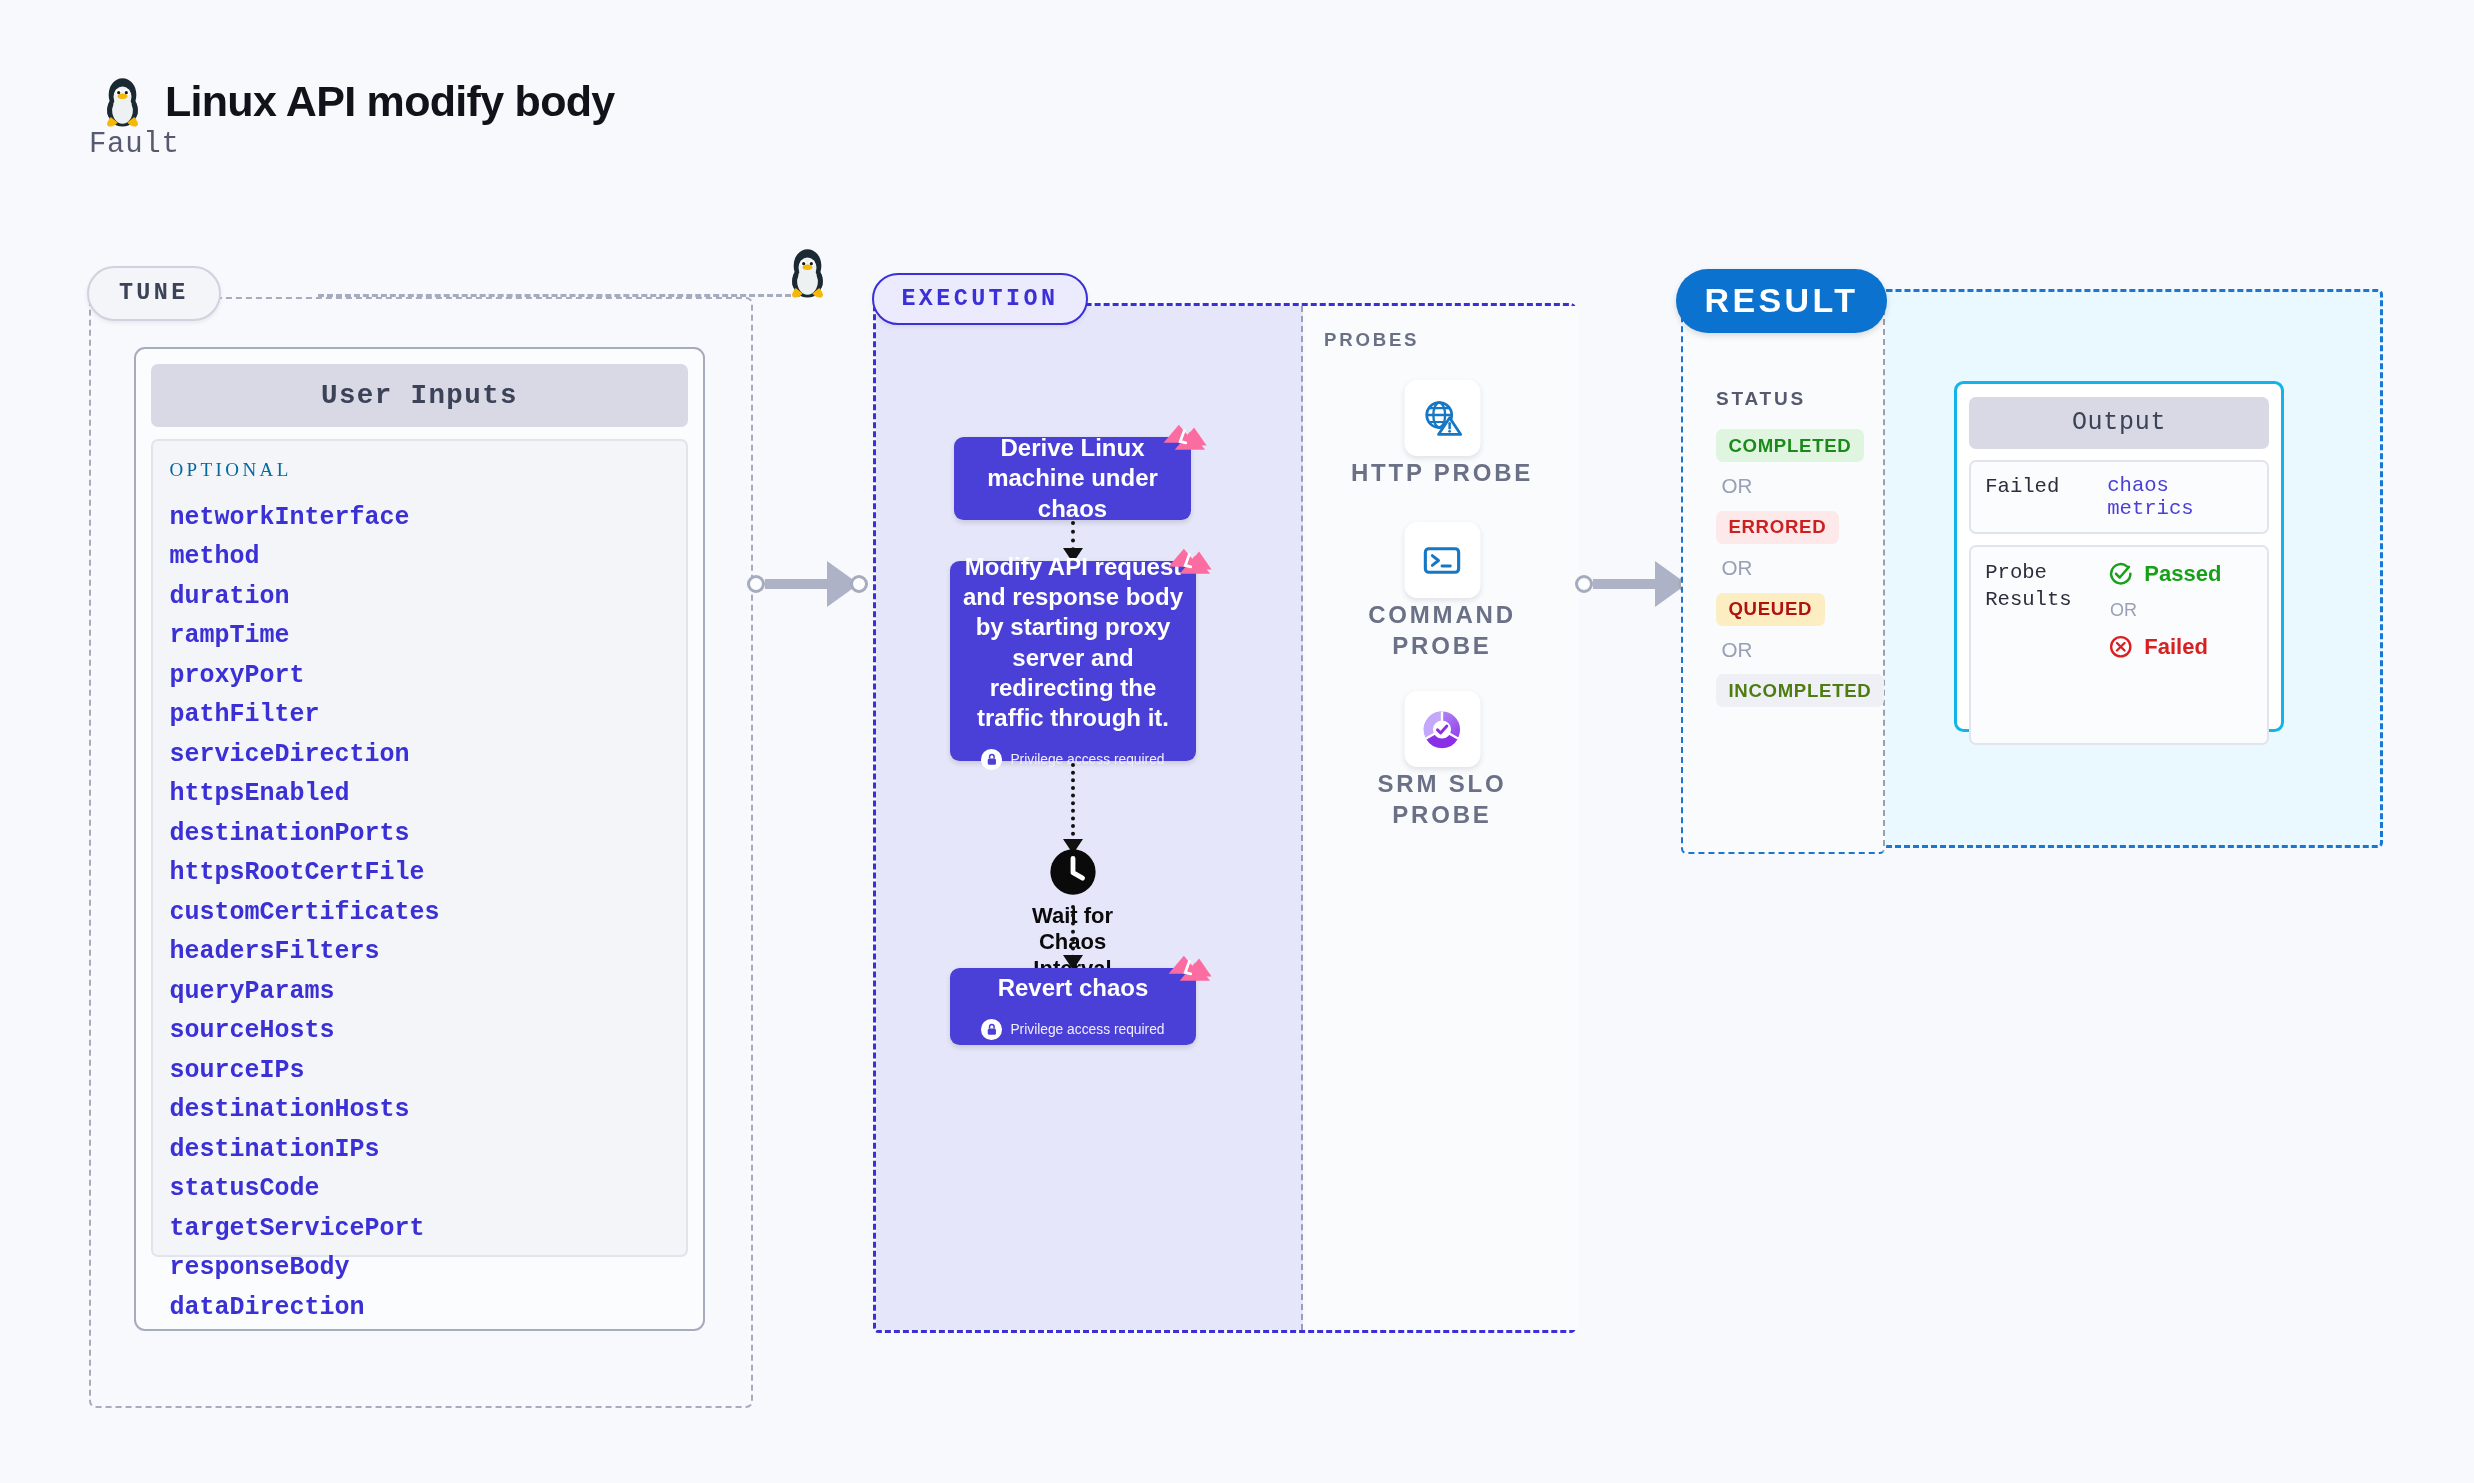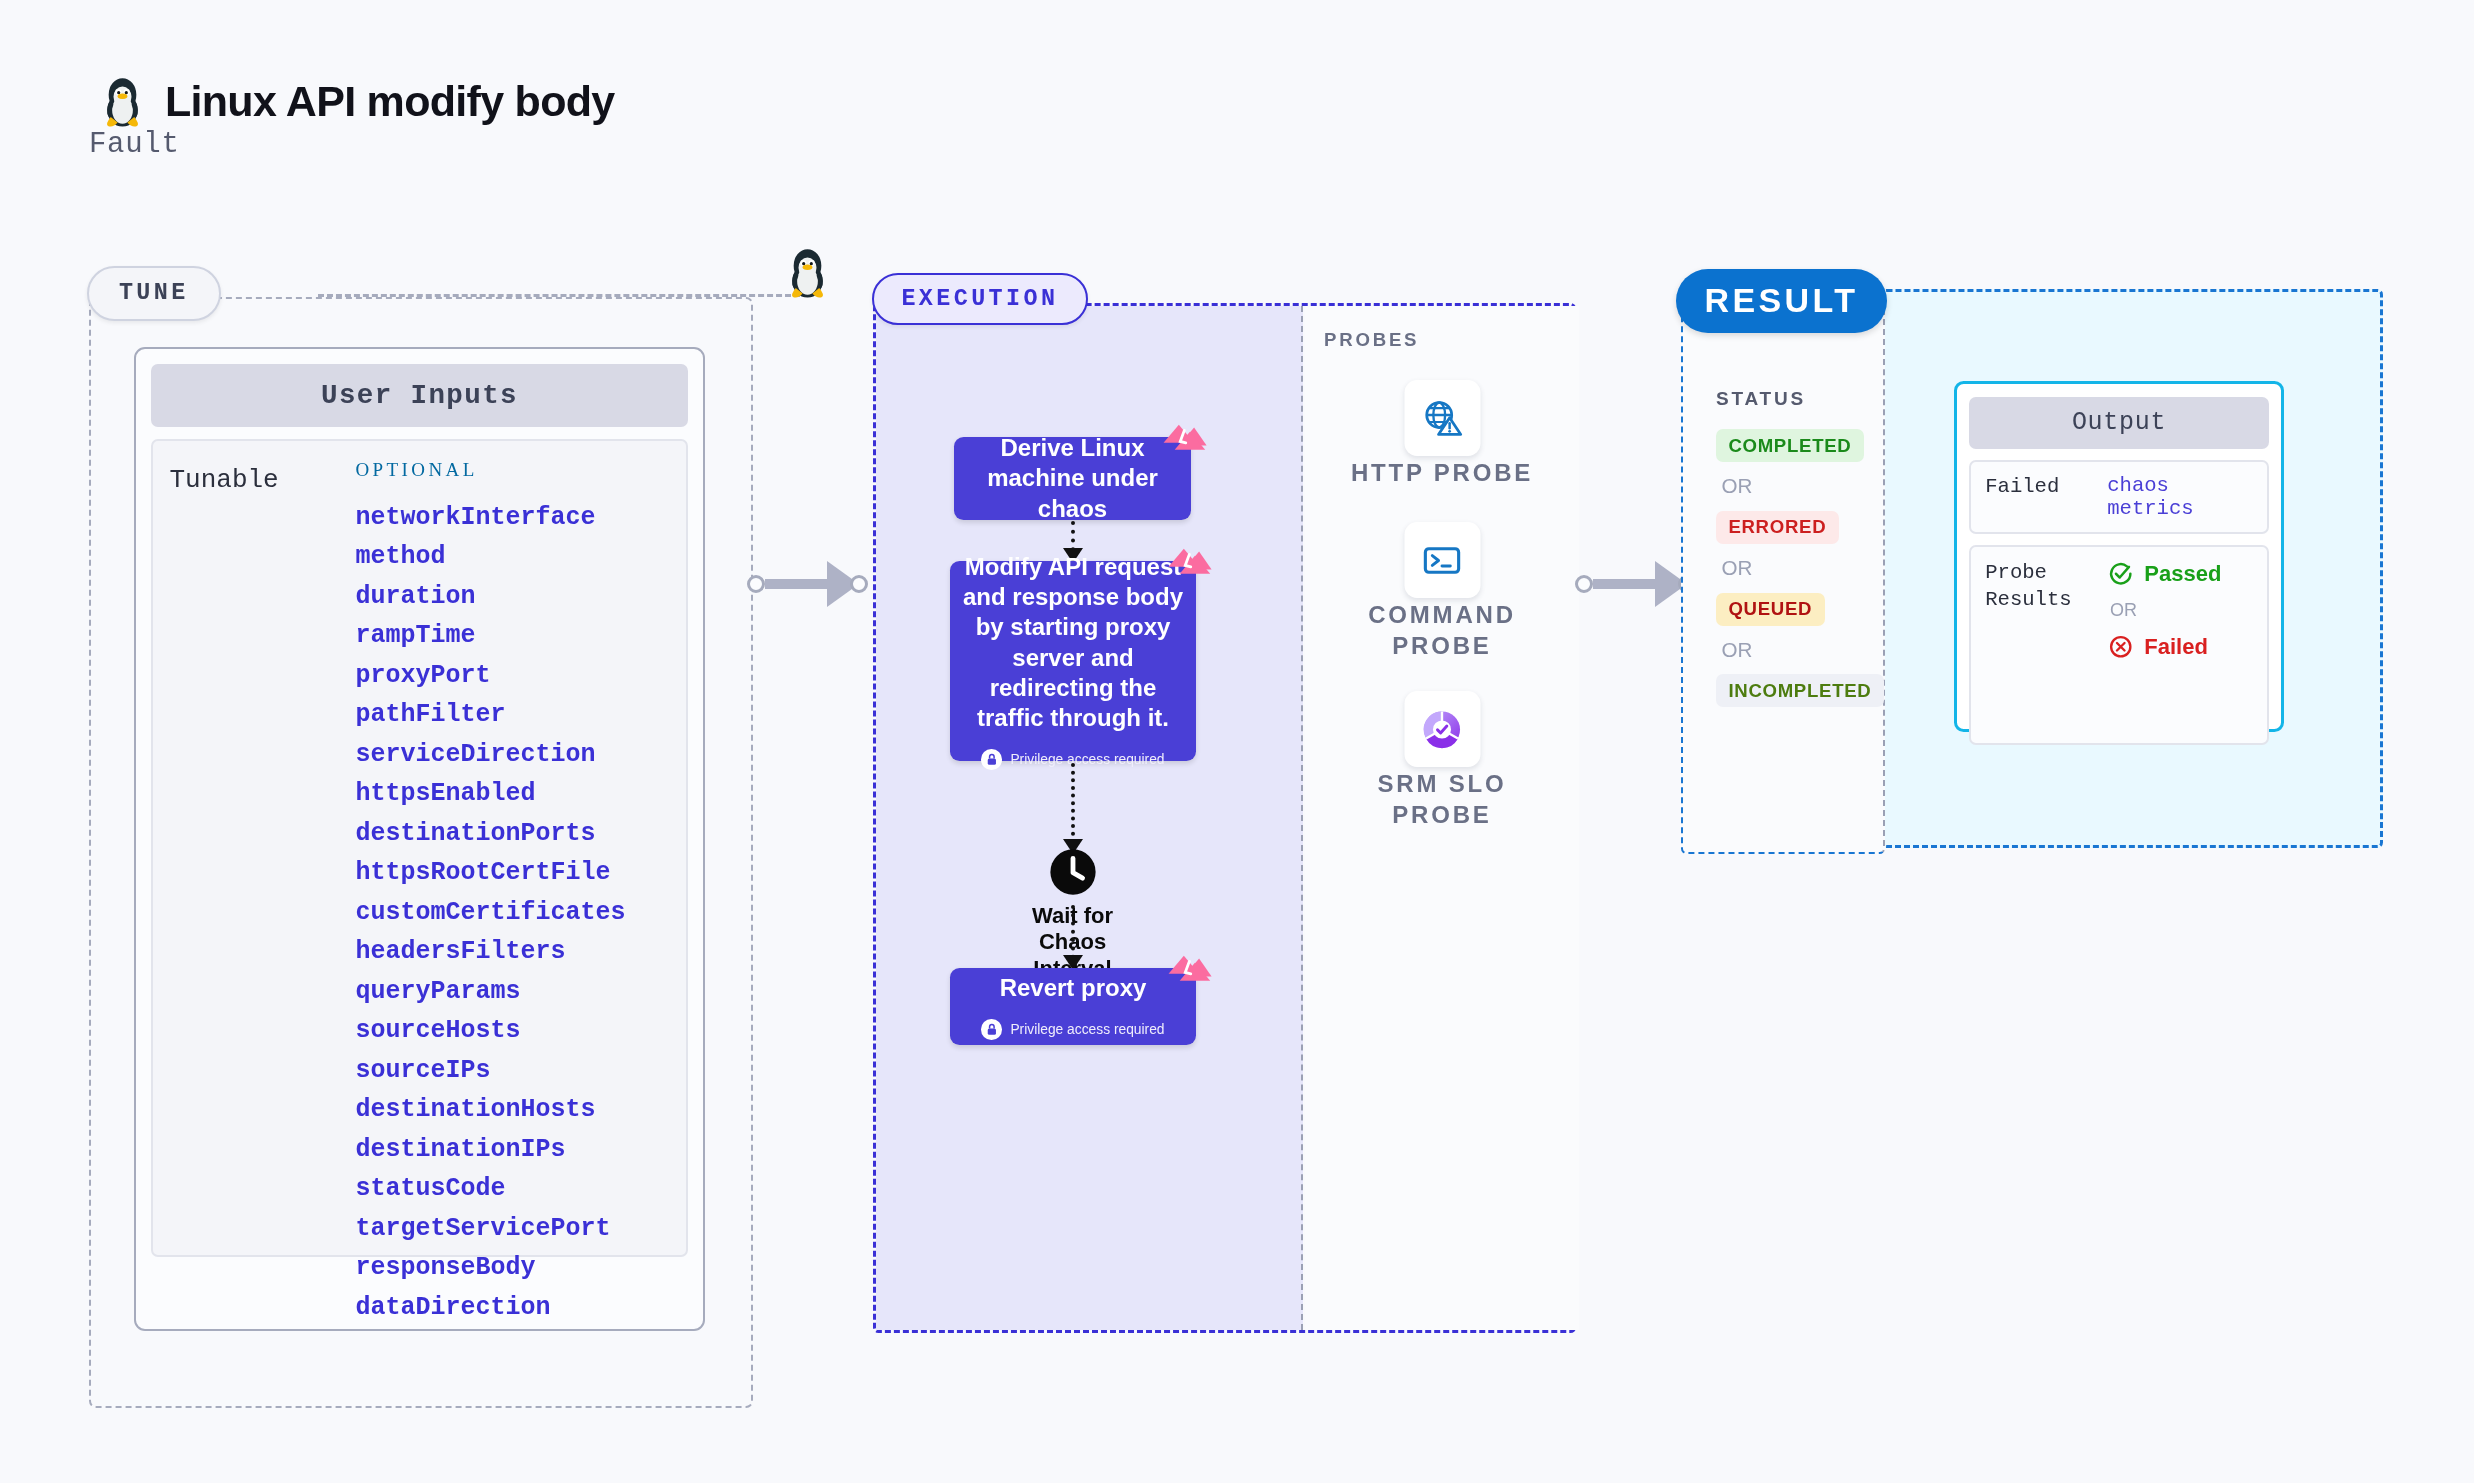--- a/index.html
+++ b/index.html
@@ -292,21 +292,20 @@
       <path d="M14 62 q-8 10 -4 13 q7 3 14 -5z" fill="#f5b808"></path>
       <path d="M48 62 q8 10 4 13 q-7 3 -14 -5z" fill="#f5b808"></path>
       <path d="M12 40 q-6 14 -1 22 q4 -10 7 -18z" fill="#1b2a32"></path>
       <path d="M50 40 q6 14 1 22 q-4 -10 -7 -18z" fill="#1b2a32"></path>
     </svg>
   </div>
 
   <div id="userinputs-card">
     <div id="userinputs-header">User Inputs</div>
     <div id="tunable-box">
-      <div id="tunable-label">Tunable</div>
       <div id="optional-col">
         <div id="optional-label">OPTIONAL</div>
         <div id="param-list">
             <div class="param">networkInterface</div>
             <div class="param">method</div>
             <div class="param">duration</div>
             <div class="param">rampTime</div>
             <div class="param">proxyPort</div>
             <div class="param">pathFilter</div>
             <div class="param">serviceDirection</div>
@@ -397,21 +396,21 @@
         <div class="tip"></div>
     </div>
 
     <div class="exec-box" id="box-revert">
       <svg class="corner-flag" viewBox="0 0 72 62">
         <path d="M8 30 L30 4 L52 30 Z" fill="#fb6ca0"></path>
         <path d="M30 34 L52 8 L70 34 Z" fill="#fb6ca0"></path>
         <path d="M24 40 L46 14 L68 40 Z" fill="#fb6ca0"></path>
         <path d="M38 12 L32 28 L40 30" stroke="#fff" stroke-width="4" fill="none" stroke-linecap="round"></path>
       </svg>
-      <div class="etext">Revert proxy</div>
+      <div class="etext">Revert chaos</div>
       <div class="priv">
         <span class="lock-badge">
           <svg width="11.7" height="13" viewBox="0 0 17 19">
             <rect x="2.5" y="8" width="12" height="9" rx="2.2" fill="#4a3fd6"></rect>
             <path d="M5.2 8 V5.6 a3.3 3.3 0 0 1 6.6 0 V8" stroke="#4a3fd6" stroke-width="2.2" fill="none"></path>
           </svg>
         </span>
         <span>Privilege access required</span>
       </div>
     </div>

